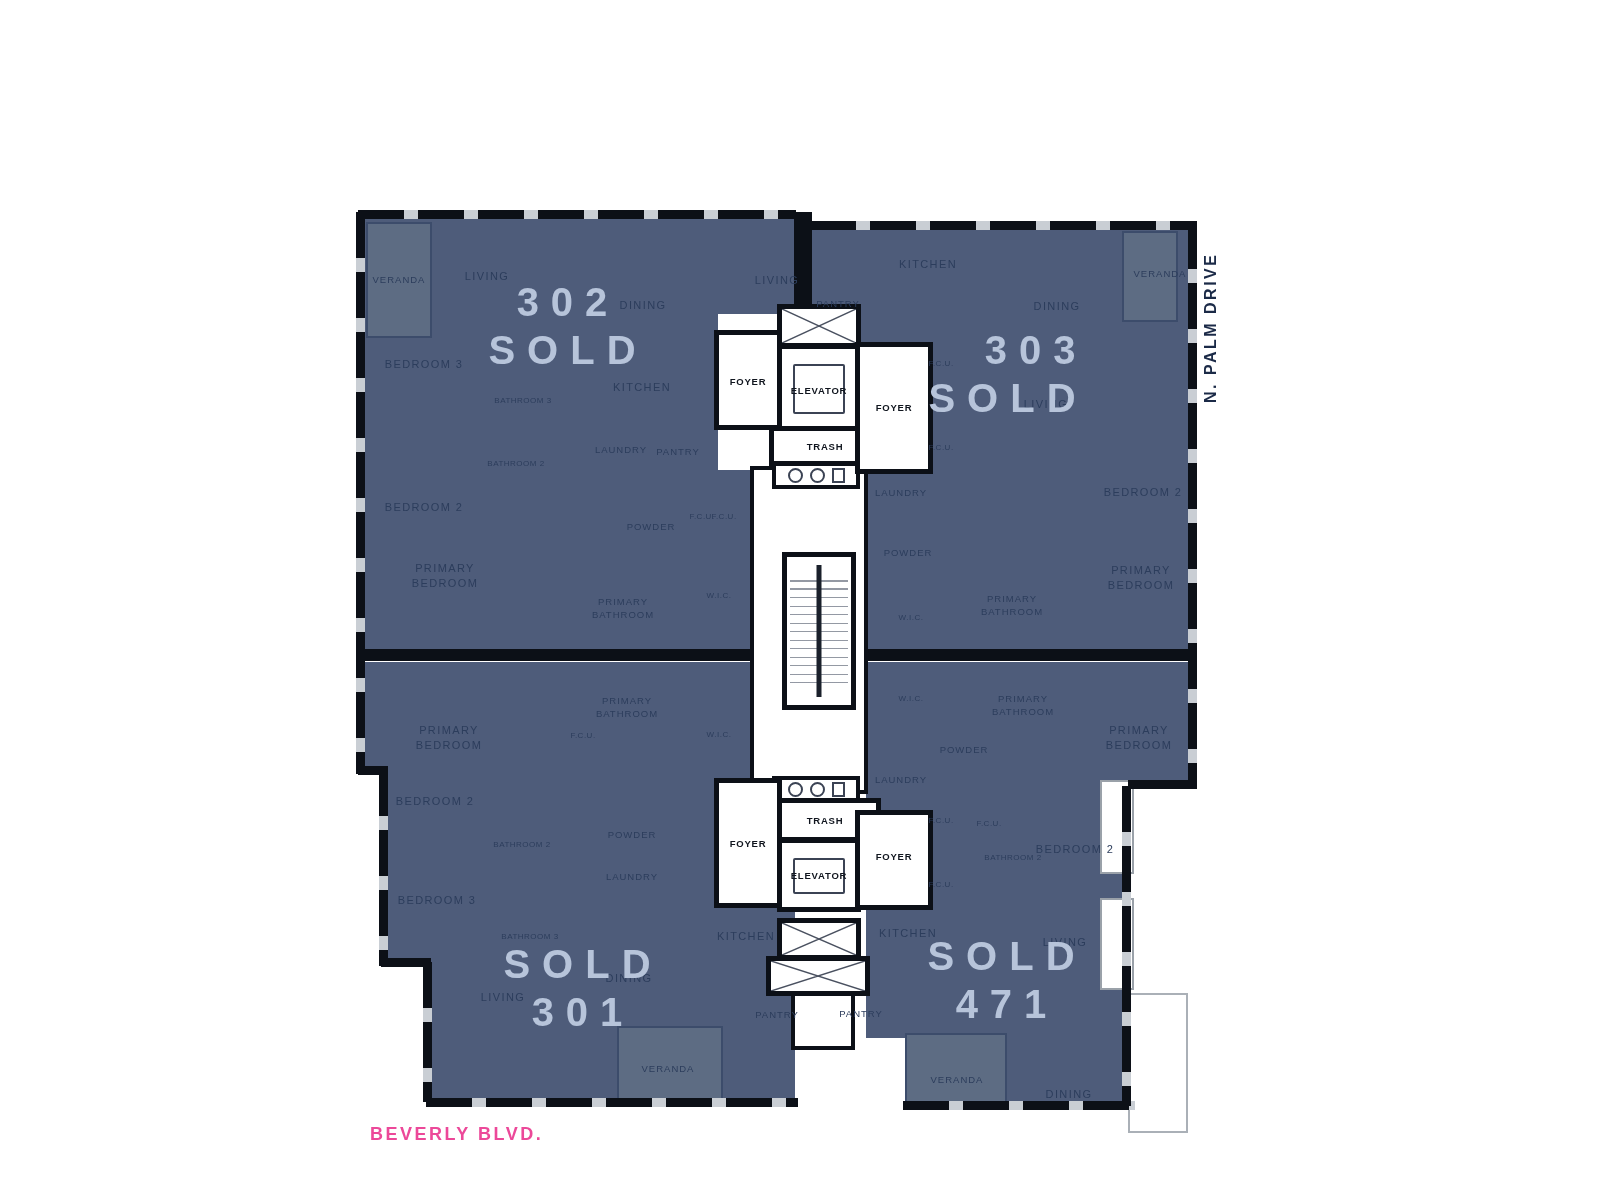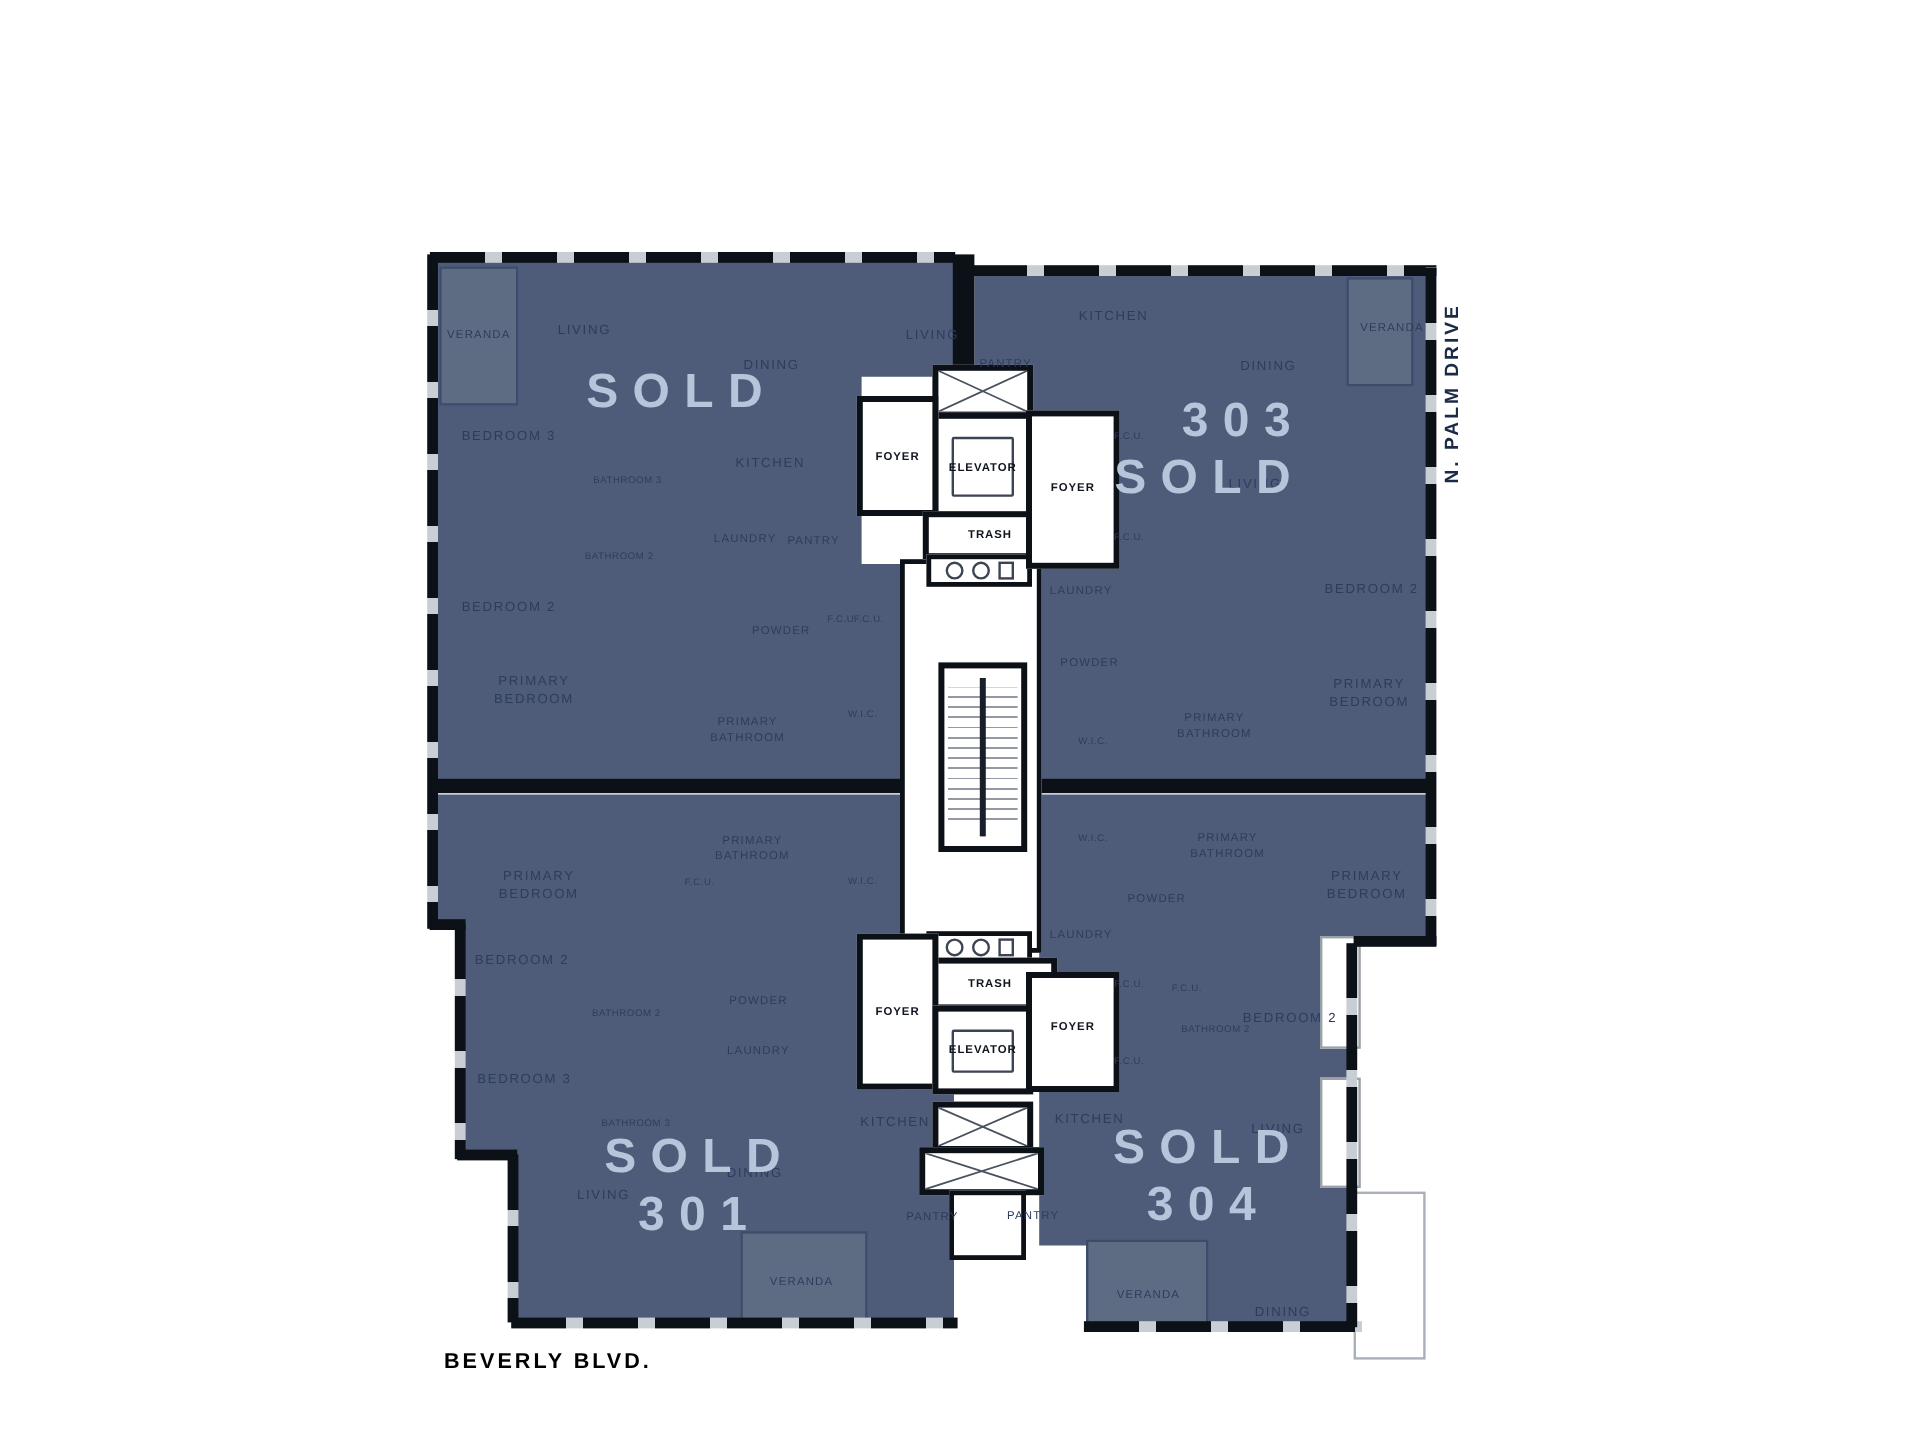--- a/index.html
+++ b/index.html
@@ -30,21 +30,21 @@
   .rl,.rs,.rt{position:absolute;transform:translate(-50%,-50%);color:#2c3d5c;text-align:center;
       letter-spacing:1.4px;line-height:1.35;white-space:nowrap;z-index:6;}
   .rl{font-size:11px;}
   .rs{font-size:9.5px;letter-spacing:1px;}
   .rt{font-size:8px;letter-spacing:.5px;}
   .wrap{white-space:normal;width:92px;}
   .core-label{position:absolute;transform:translate(-50%,-50%);color:#10151e;font-size:9.5px;font-weight:bold;
       letter-spacing:.8px;z-index:6;white-space:nowrap;}
   .sold-block{position:absolute;transform:translate(-50%,-50%);text-align:center;color:#b7c4da;
       font-size:40px;font-weight:bold;letter-spacing:12px;line-height:1.2;z-index:7;white-space:nowrap;text-indent:12px;}
-  .street-bottom{position:absolute;color:#000000;font-size:18px;font-weight:bold;letter-spacing:2.5px;z-index:7;}
+  .street-bottom{position:absolute;color:#ec4899;font-size:18px;font-weight:bold;letter-spacing:2.5px;z-index:7;}
   .street-right{position:absolute;color:#1b2a47;font-size:16px;font-weight:bold;letter-spacing:2.5px;z-index:7;
       writing-mode:vertical-rl;transform:rotate(180deg);}
 </style>
 </head>
 <body>
 
 <div class="canvas">
 
   <svg class="plan-shapes" width="1600" height="1200" viewBox="0 0 1600 1200">
     <polygon fill="#4e5c7a" points="360,214 795,214 795,314 718,314 718,470 750,470 750,652 360,652"></polygon>
@@ -192,31 +192,32 @@
   <span class="rt" style="left:941px;top:885px;">F.C.U.</span>
   <span class="rt" style="left:1013px;top:858px;">BATHROOM 2</span>
   <span class="rl" style="left:1075px;top:849px;">BEDROOM 2</span>
   <span class="rl" style="left:908px;top:933px;">KITCHEN</span>
   <span class="rl" style="left:1065px;top:942px;">LIVING</span>
   <span class="rl" style="left:1069px;top:1094px;">DINING</span>
   <span class="rs" style="left:957px;top:1080px;">VERANDA</span>
   <span class="rs" style="left:861px;top:1014px;">PANTRY</span>
 
   <div class="sold-block" style="left:562px;top:326px;">
+    <div>302</div>
     <div>SOLD</div>
   </div>
   <div class="sold-block" style="left:1002px;top:374px;text-align:right;">
     <div>303</div>
     <div>SOLD</div>
   </div>
   <div class="sold-block" style="left:577px;top:988px;">
     <div>SOLD</div>
     <div>301</div>
   </div>
   <div class="sold-block" style="left:1001px;top:980px;">
     <div>SOLD</div>
-    <div>304</div>
+    <div>471</div>
   </div>
 
   <div class="street-bottom" style="left:370px;top:1124px;">BEVERLY BLVD.</div>
   <div class="street-right" style="left:1202px;top:218px;height:185px;">N. PALM DRIVE</div>
 
 </div>
 
 </body></html>

